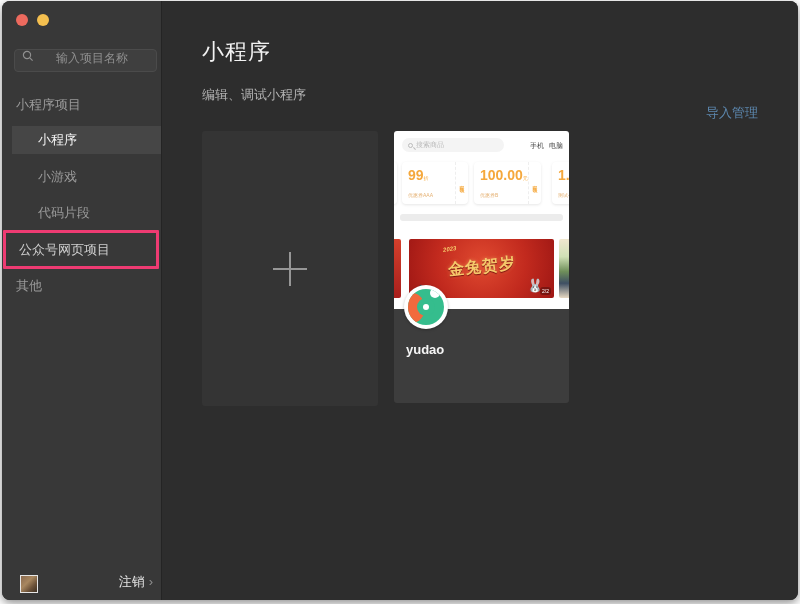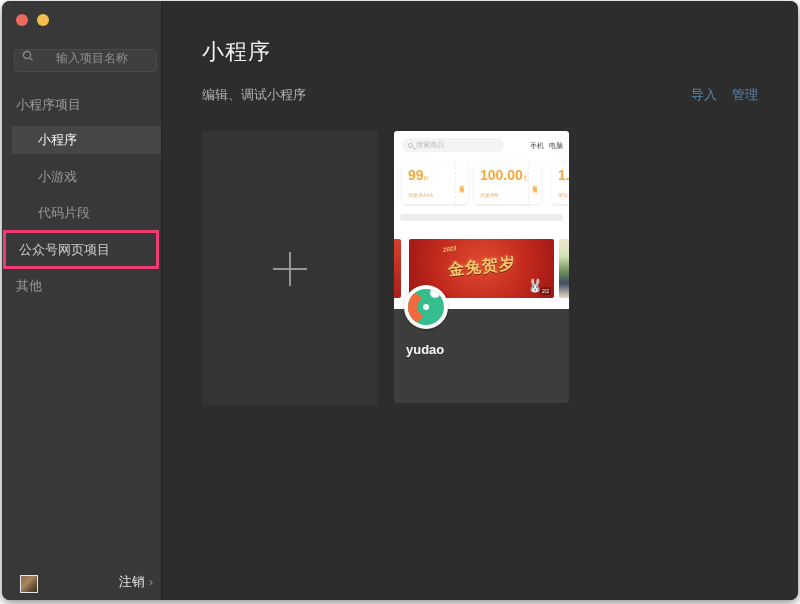--- a/index.html
+++ b/index.html
@@ -36,21 +36,21 @@
   .avatar { position:absolute; left:18px; bottom:7px; width:18px; height:18px;
     border:1px solid #e6e6e6; background:
       linear-gradient(135deg,#8a6a4f 0%,#a8875f 40%,#6b5138 70%,#3c2f22 100%); }
   .logout { position:absolute; right:8px; bottom:9px; font-size:13px; color:#e3e3e3; cursor:pointer;margin-left:24px; }
   .logout .chev { color:#8f8f8f; margin-left:4px; font-size:13px; }
 
   
   .main { position:absolute; left:161px; top:0; right:0; bottom:0; background:#2d2d2d; }
   .page-title { position:absolute; left:39px; top:36px; font-size:22px; color:#f2f2f2; font-weight:500; letter-spacing:1px; }
   .page-subtitle { position:absolute; left:39px; top:85px; font-size:13px; color:#b2b2b2; }
-  .actions { position:absolute; right:40px; top:85px; display:flex; gap:15px; }
+  .actions { position:absolute; right:40px; top:103px; display:flex; }
   .action-link { font-size:13px; color:#5c87ae; cursor:pointer; }
 
   
   .card-new { position:absolute; left:39px; top:130px; width:176px; height:275px;
     background:#343434; border-radius:3px; cursor:pointer; }
   .plus { position:absolute; left:50%; top:50%; width:34px; height:34px; transform:translate(-50%,-50%); }
   .plus::before, .plus::after { content:""; position:absolute; background:#979797; }
   .plus::before { left:0; top:16px; width:34px; height:2px; }
   .plus::after { left:16px; top:0; width:2px; height:34px; }
 

